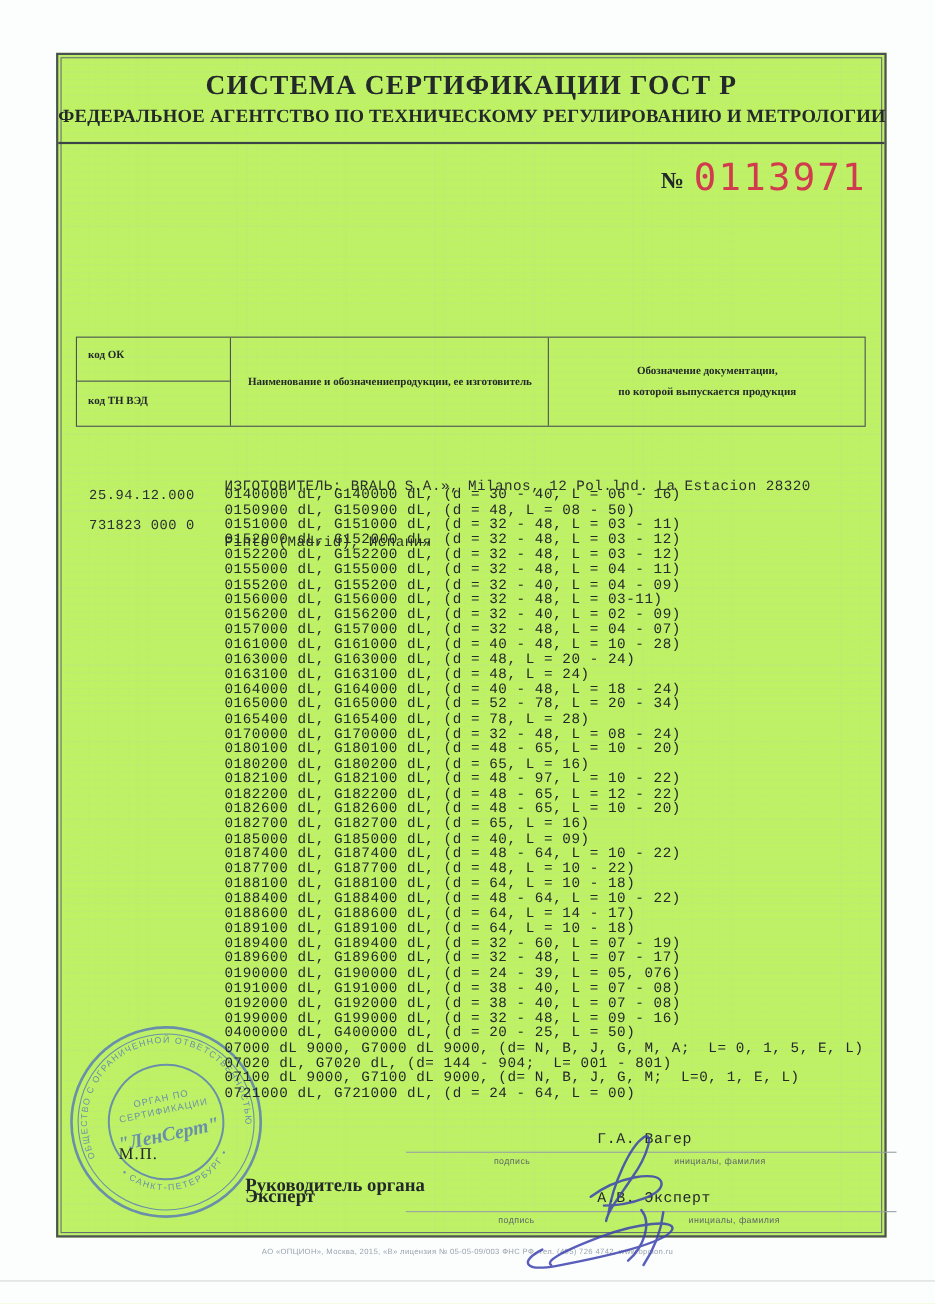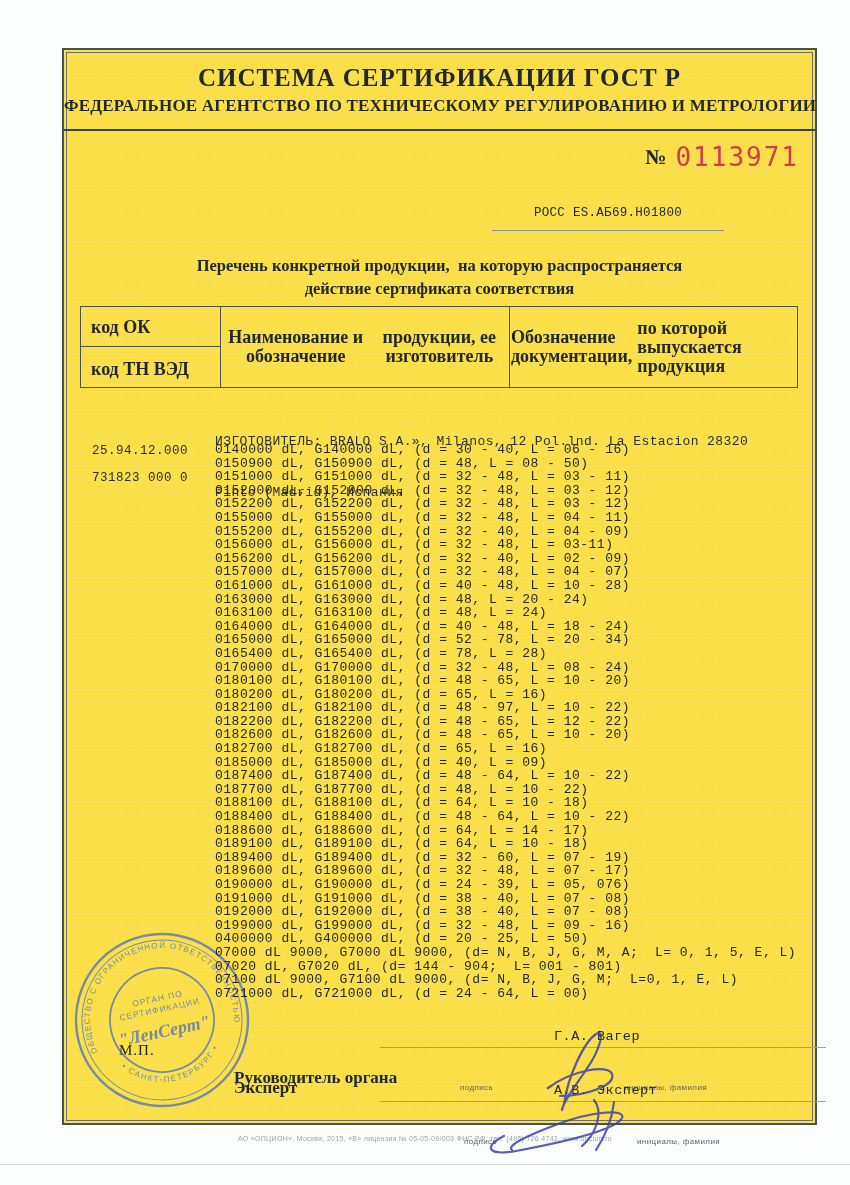--- a/index.html
+++ b/index.html
@@ -1,73 +1,73 @@
 <!DOCTYPE html>
 <html><head>
 <meta charset="utf-8">
 <style>
   html,body{margin:0;padding:0;background:#ffffff;}
   .page{position:relative;width:850px;height:1185px;background:#fcfdfd;overflow:hidden;
         font-family:"Liberation Serif",serif;color:#23282a;}
   
-  .frame{position:absolute;left:62px;top:48px;width:751px;height:1073px;
-         border:2px solid #4a5154;background:#fde047;}
+  .frame{position:absolute;left:51px;top:48px;width:751px;height:1073px;
+         border:2px solid #4a5154;background:#bef264;}
   .frame::before{content:"";position:absolute;inset:0;pointer-events:none;
      background-image:
        repeating-linear-gradient(0deg, rgba(175,198,204,.10) 0 1px, transparent 1px 7px),
        repeating-linear-gradient(90deg, rgba(175,198,204,.07) 0 1px, transparent 1px 9px);}
   .frame-inner{position:absolute;inset:2px;border:1px solid #697073;pointer-events:none;}
   
   .cert-header{position:absolute;left:0;top:0;width:100%;height:81px;box-sizing:border-box;
                border-bottom:2px solid #3c4346;text-align:center;padding-top:14px;}
   .h1{font-size:25px;font-weight:bold;letter-spacing:1px;white-space:pre;}
   .h2{font-size:17px;font-weight:bold;letter-spacing:.2px;margin-top:4px;white-space:pre;}
   
   .serial{position:absolute;top:92px;right:16px;white-space:nowrap;}
   .serial-prefix{font-size:21px;font-weight:bold;margin-right:9px;vertical-align:2px;}
-  .serial-digits{font-family:"DejaVu Sans Mono",monospace;font-size:26px;color:#d23a4e;letter-spacing:2px;}
+  .serial-digits{font-family:"DejaVu Sans Mono",monospace;font-size:34px;color:#d23a4e;letter-spacing:2px;}
   .title{position:absolute;top:125px;left:0;width:100%;text-align:center;
          font-size:27px;font-weight:bold;letter-spacing:2px;}
   .ref-label{position:absolute;left:152px;top:163px;font-size:16.5px;font-weight:bold;}
   .ref-value{position:absolute;left:428px;top:156px;width:232px;text-align:center;
              font-family:"Liberation Mono",monospace;font-size:12.5px;letter-spacing:.3px;
              padding-bottom:10px;border-bottom:1px solid #8a9296;white-space:pre;}
   .subtitle{position:absolute;top:204px;left:0;width:100%;text-align:center;
             font-weight:bold;font-size:16.5px;line-height:23px;}
   .subtitle div{white-space:pre;}
   
   .spec-table{position:absolute;left:16px;top:256px;width:716px;height:80px;
-              border:1px solid #4b5154;font-weight:bold;font-size:18px;}
+              border:1px solid #4b5154;font-weight:bold;font-size:10px;}
   .st-c1{position:absolute;left:0;top:0;width:140px;height:100%;border-right:1px solid #4b5154;box-sizing:border-box;}
   .st-c1a{height:40px;box-sizing:border-box;border-bottom:1px solid #4b5154;padding:10px 0 0 10px;}
   .st-c1b{padding:12px 0 0 10px;}
   .st-c2{position:absolute;left:141px;top:0;width:288px;height:100%;border-right:1px solid #4b5154;
          display:flex;flex-direction:row;align-items:center;justify-content:center;
          text-align:center;line-height:19px;box-sizing:border-box;}
   .st-c3{position:absolute;left:430px;top:0;width:286px;height:100%;
-         display:flex;align-items:center;justify-content:center;
+         display:flex;flex-direction:column;align-items:center;justify-content:center;
          text-align:left;line-height:19px;box-sizing:border-box;}
   
   .manu{position:absolute;left:151px;top:349px;font-family:"Liberation Mono",monospace;
         font-size:13px;letter-spacing:.4px;line-height:17px;white-space:pre;color:#2b2f31;z-index:2;}
   .code-ok{position:absolute;left:28px;top:394px;font-family:"Liberation Mono",monospace;
            font-size:12.5px;letter-spacing:.5px;white-space:pre;color:#2b2f31;z-index:2;}
   .code-tnved{position:absolute;left:28px;top:421px;font-family:"Liberation Mono",monospace;
            font-size:12.5px;letter-spacing:.5px;white-space:pre;color:#2b2f31;z-index:2;}
   .products{position:absolute;left:151px;top:393px;font-family:"Liberation Mono",monospace;
             font-size:13px;letter-spacing:.5px;line-height:13.6px;white-space:pre;color:#24282a;z-index:2;}
   
   .stamp{position:absolute;left:8px;top:880px;width:180px;height:180px;opacity:.8;z-index:1;}
   .mp{position:absolute;left:55px;top:992px;font-size:15px;letter-spacing:1px;z-index:3;}
   
   .sig-label1{position:absolute;left:170px;top:974px;font-size:17px;font-weight:bold;z-index:3;margin-top:44px;}
   .sig-label2{position:absolute;left:170px;top:1028px;font-size:17px;font-weight:bold;z-index:3;}
   .sig-line1{position:absolute;left:316px;top:997px;width:446px;height:0;border-bottom:1px solid #9aa1a5;z-index:2;}
   .sig-line2{position:absolute;left:316px;top:1051px;width:446px;height:0;border-bottom:1px solid #9aa1a5;z-index:2;}
-  .sig-caption{position:absolute;font-family:"Liberation Sans",sans-serif;font-size:8px;color:#5d6569;letter-spacing:.4px;z-index:2;margin-top:32px;}
+  .sig-caption{position:absolute;font-family:"Liberation Sans",sans-serif;font-size:8px;color:#5d6569;letter-spacing:.4px;z-index:2;}
   .cap-sign1{left:396px;top:1001px;} .cap-name1{left:560px;top:1001px;}
   .cap-sign2{left:400px;top:1055px;} .cap-name2{left:573px;top:1055px;}
   .sig-name{position:absolute;font-family:"Liberation Mono",monospace;font-size:13.5px;
             letter-spacing:.5px;white-space:pre;color:#24282a;z-index:3;}
   .name1{left:490px;top:979px;} .name2{left:490px;top:1033px;}
   .handsig{position:absolute;left:400px;top:958px;width:220px;height:152px;z-index:4;}
   
   .imprint{position:absolute;left:0;top:1135px;width:100%;text-align:center;
            font-family:"Liberation Sans",sans-serif;font-size:7px;color:#98a4ae;letter-spacing:.3px;}
   .page-edge{position:absolute;left:0;top:1164px;width:100%;height:0;border-bottom:1px solid #d3d8da;}
@@ -83,26 +83,21 @@
     <div class="cert-header">
       <div class="h1">СИСТЕМА СЕРТИФИКАЦИИ ГОСТ Р</div>
       <div class="h2">ФЕДЕРАЛЬНОЕ АГЕНТСТВО ПО ТЕХНИЧЕСКОМУ РЕГУЛИРОВАНИЮ И МЕТРОЛОГИИ</div>
     </div>
 
     <div class="serial">
       <span class="serial-prefix">№</span><span class="serial-digits">0113971</span>
     </div>
 
 
-    <div class="ref-value">РОСС ES.АБ69.Н01800</div>
 
-    <div class="subtitle">
-      <div>Перечень конкретной продукции,  на которую распространяется</div>
-      <div>действие сертификата соответствия</div>
-    </div>
 
     <div class="spec-table">
       <div class="st-c1">
         <div class="st-c1a">код ОК</div>
         <div class="st-c1b">код ТН ВЭД</div>
       </div>
       <div class="st-c2">
         <div>Наименование и обозначение</div>
         <div>продукции, ее изготовитель</div>
       </div>

